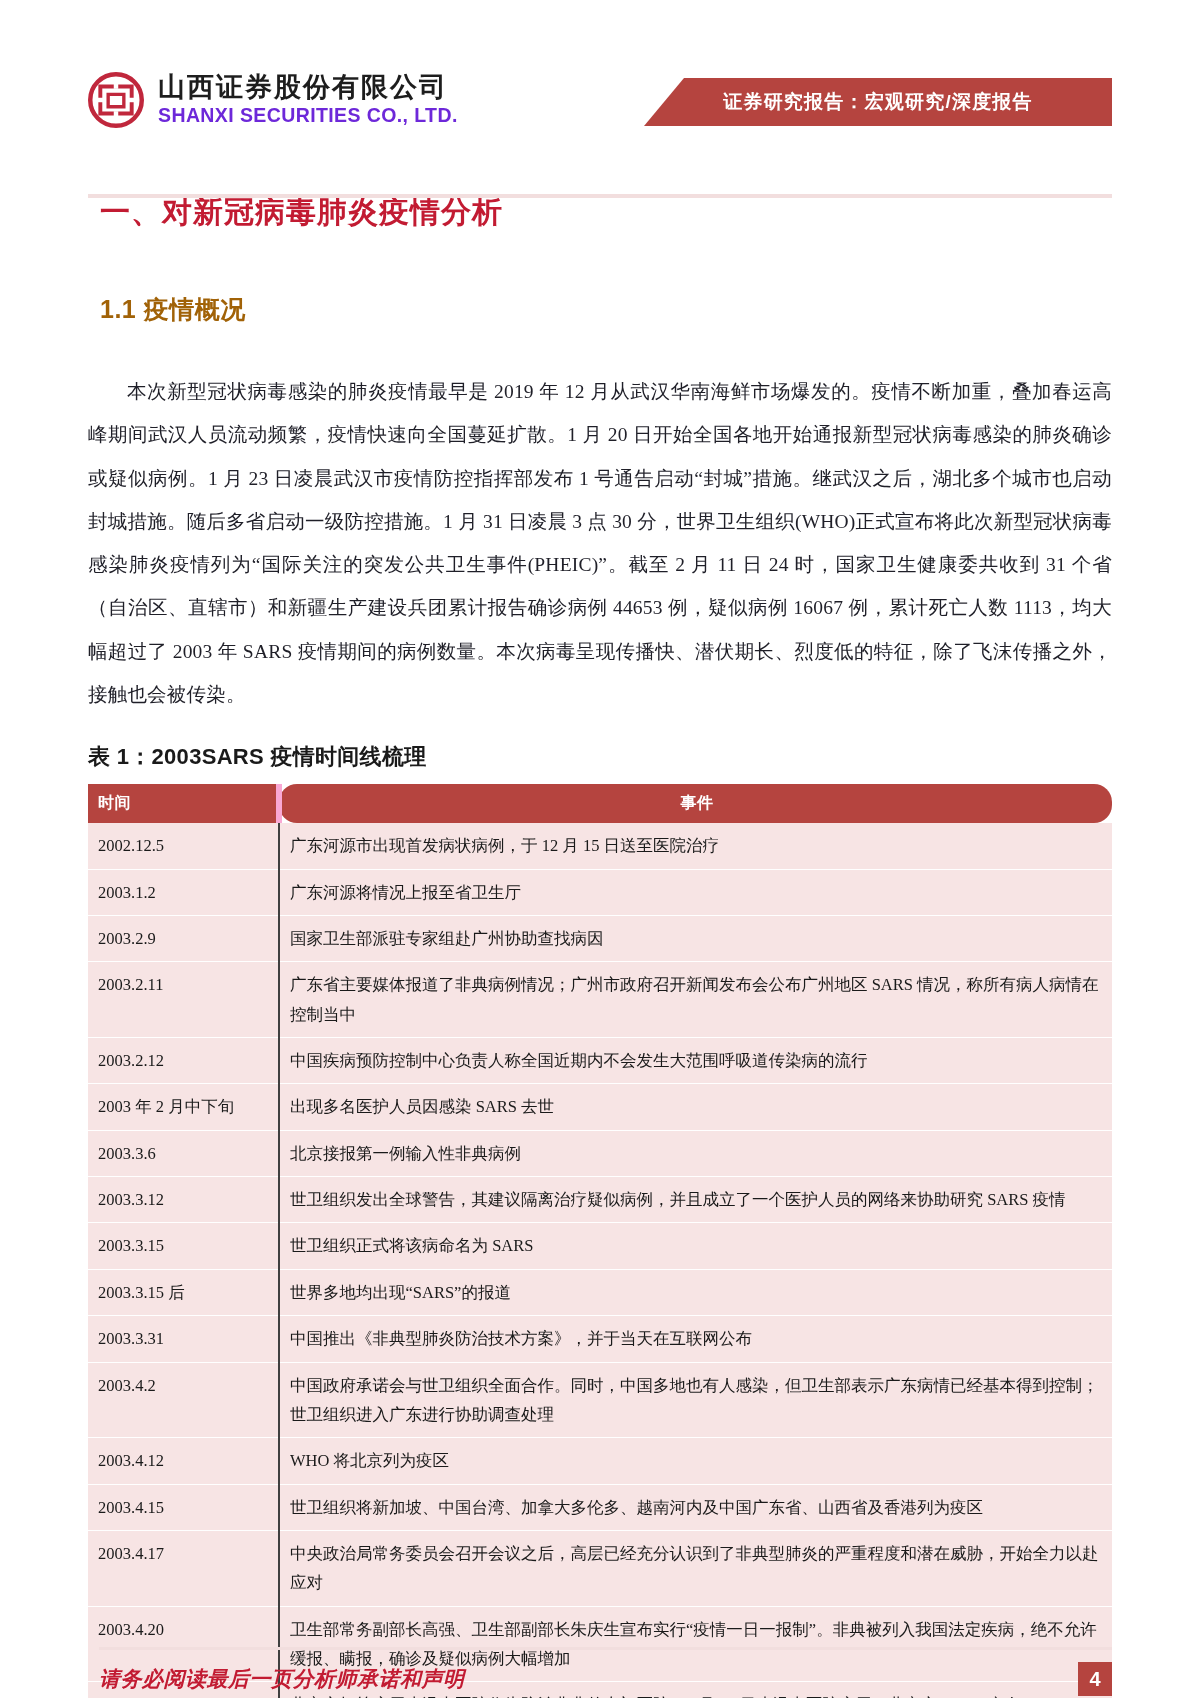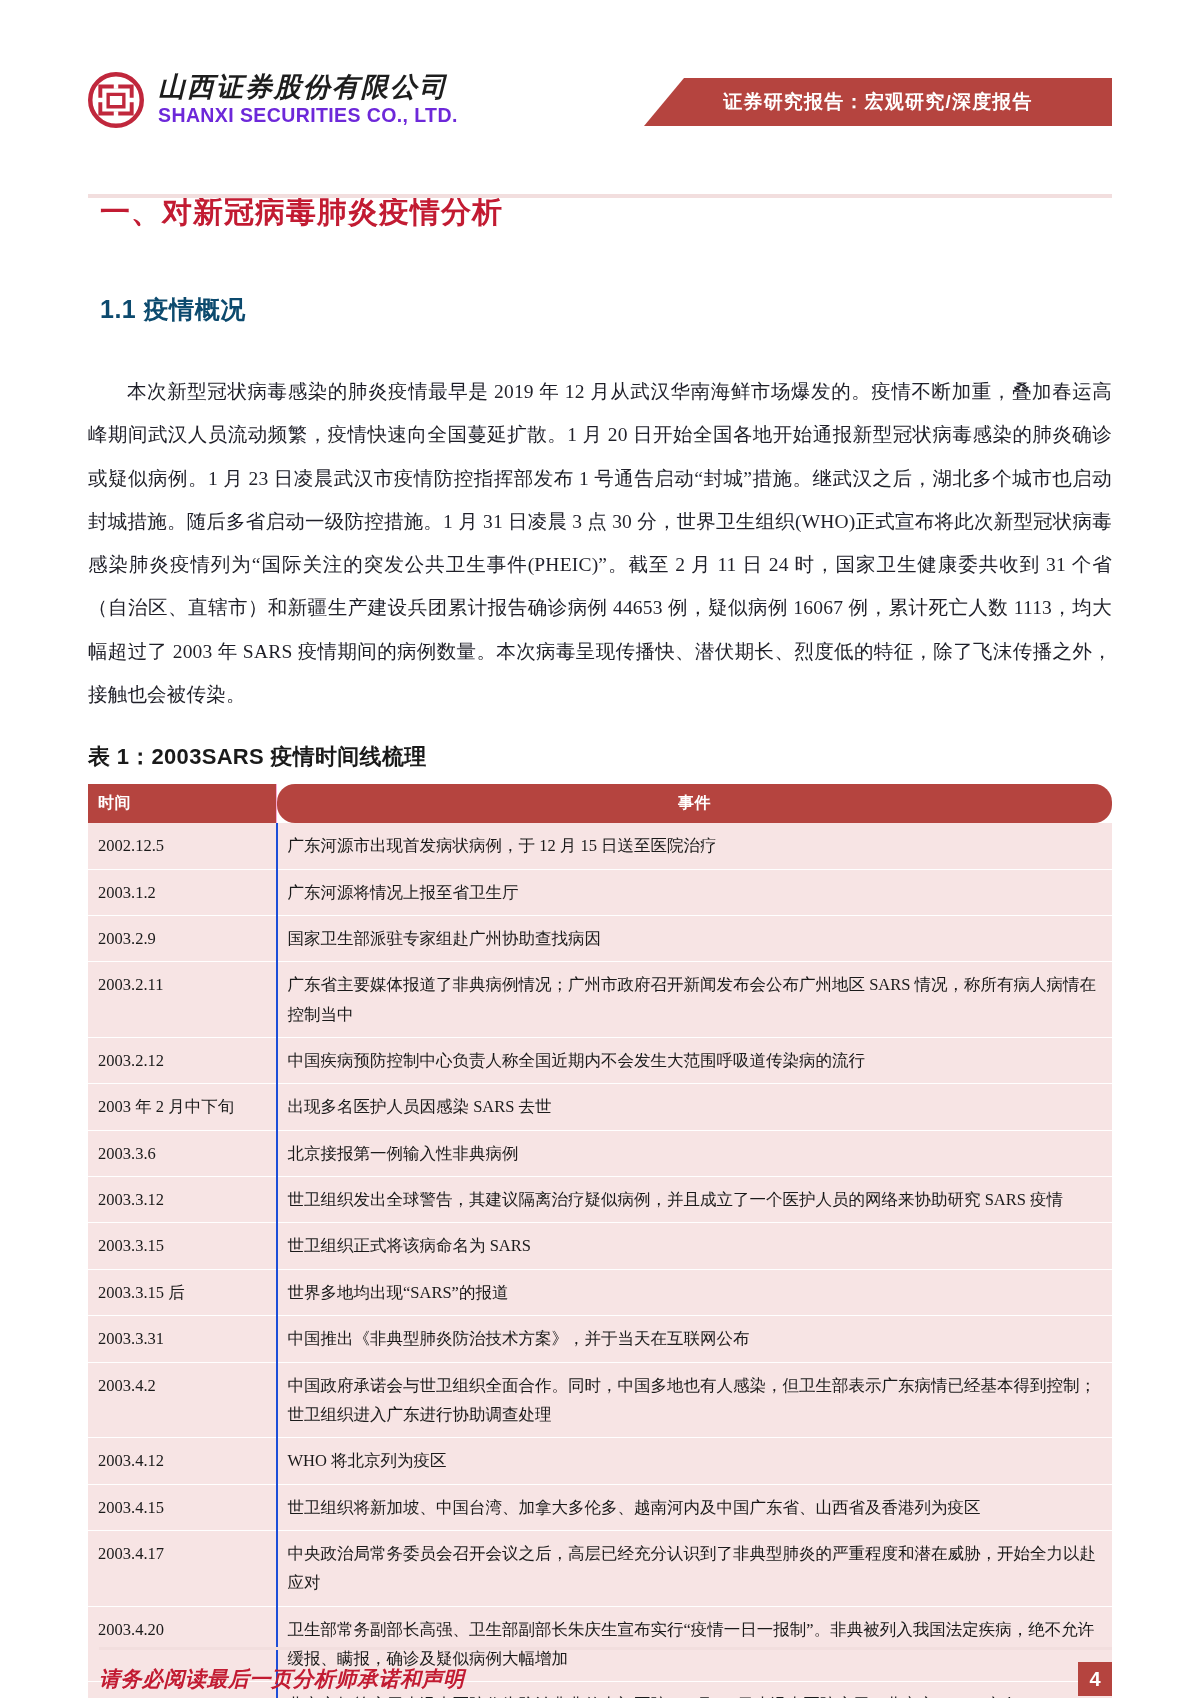--- a/index.html
+++ b/index.html
@@ -48,21 +48,20 @@
     justify-content: center;
     line-height: 1.0;
   }
   .logo-cn {
     font-family: "Liberation Sans", "DejaVu Sans", sans-serif;
     font-weight: bold;
     font-size: 27px;
     letter-spacing: 2px;
     color: #1d1d1d;
     white-space: nowrap;
-    font-style: italic;
   }
   .logo-en {
     font-family: "Liberation Sans", "DejaVu Sans", sans-serif;
     font-weight: bold;
     font-size: 19.5px;
     letter-spacing: 0.4px;
     color: #6d28d9;
     margin-top: 5px;
     white-space: nowrap;
   }
@@ -105,21 +104,21 @@
   h1.sec-title {
     font-family: "Liberation Sans", "DejaVu Sans", sans-serif;
     color: #c21b32;
     font-size: 30px;
     font-weight: bold;
     letter-spacing: 1px;
     margin: 18px 0 0 12px;
   }
   h2.sub-title {
     font-family: "Liberation Sans", "DejaVu Sans", sans-serif;
-    color: #0c4a6e;
+    color: #a16207;
     font-size: 25px;
     font-weight: bold;
     margin: 60px 0 0 12px;
     letter-spacing: 0.5px;
   }
 
   p.body-par {
     font-family: "Liberation Serif", "DejaVu Serif", serif;
     font-size: 19.5px;
     color: #1f1f28;
@@ -146,21 +145,21 @@
     table-layout: fixed;
     font-family: "Liberation Serif", "DejaVu Serif", serif;
   }
   table.sars-table th {
     background: #b5443f;
     color: #ffffff;
     font-family: "Liberation Sans", "DejaVu Sans", sans-serif;
     font-weight: bold;
     font-size: 16px;
     padding: 9px 10px;
-    border-right: 1px solid #f9a8d4;
+    border-right: 6px solid #f9a8d4;
     letter-spacing: 0.5px;
   }
   table.sars-table th.col-time {
     width: 168px;
     text-align: left;
   }
   table.sars-table th.col-event {
     text-align: center;
     border-right: none;
     border-radius: 18px;
@@ -169,21 +168,21 @@
     background: #f7e4e4;
     font-size: 16.5px;
     color: #1a1a1a;
     padding: 8px 10px;
     line-height: 1.78;
     border-bottom: 1.5px solid #ffffff;
     vertical-align: top;
   }
   table.sars-table td.cell-time {
     width: 168px;
-    border-right: 2px solid #1d4ed8;
+    border-right: 2px solid #404040;
     white-space: nowrap;
   }
   table.sars-table tr:last-child td {
     border-bottom: none;
   }
 
   
   .footer {
     position: absolute;
     left: 99px;

